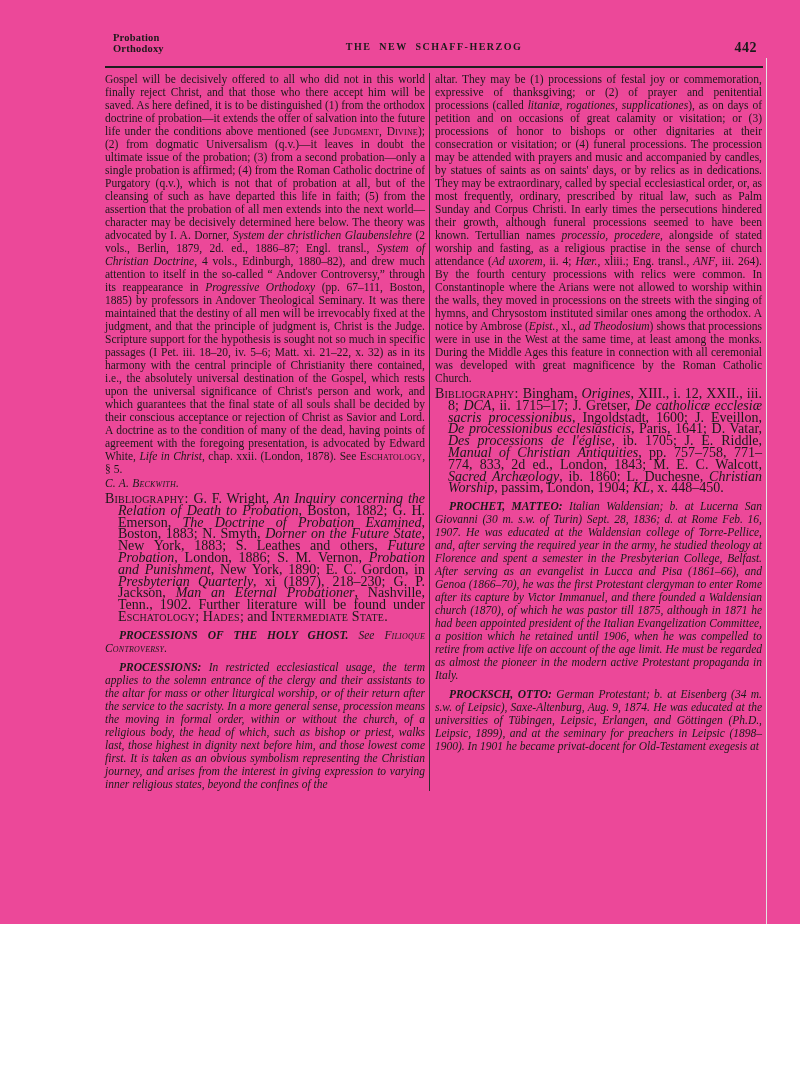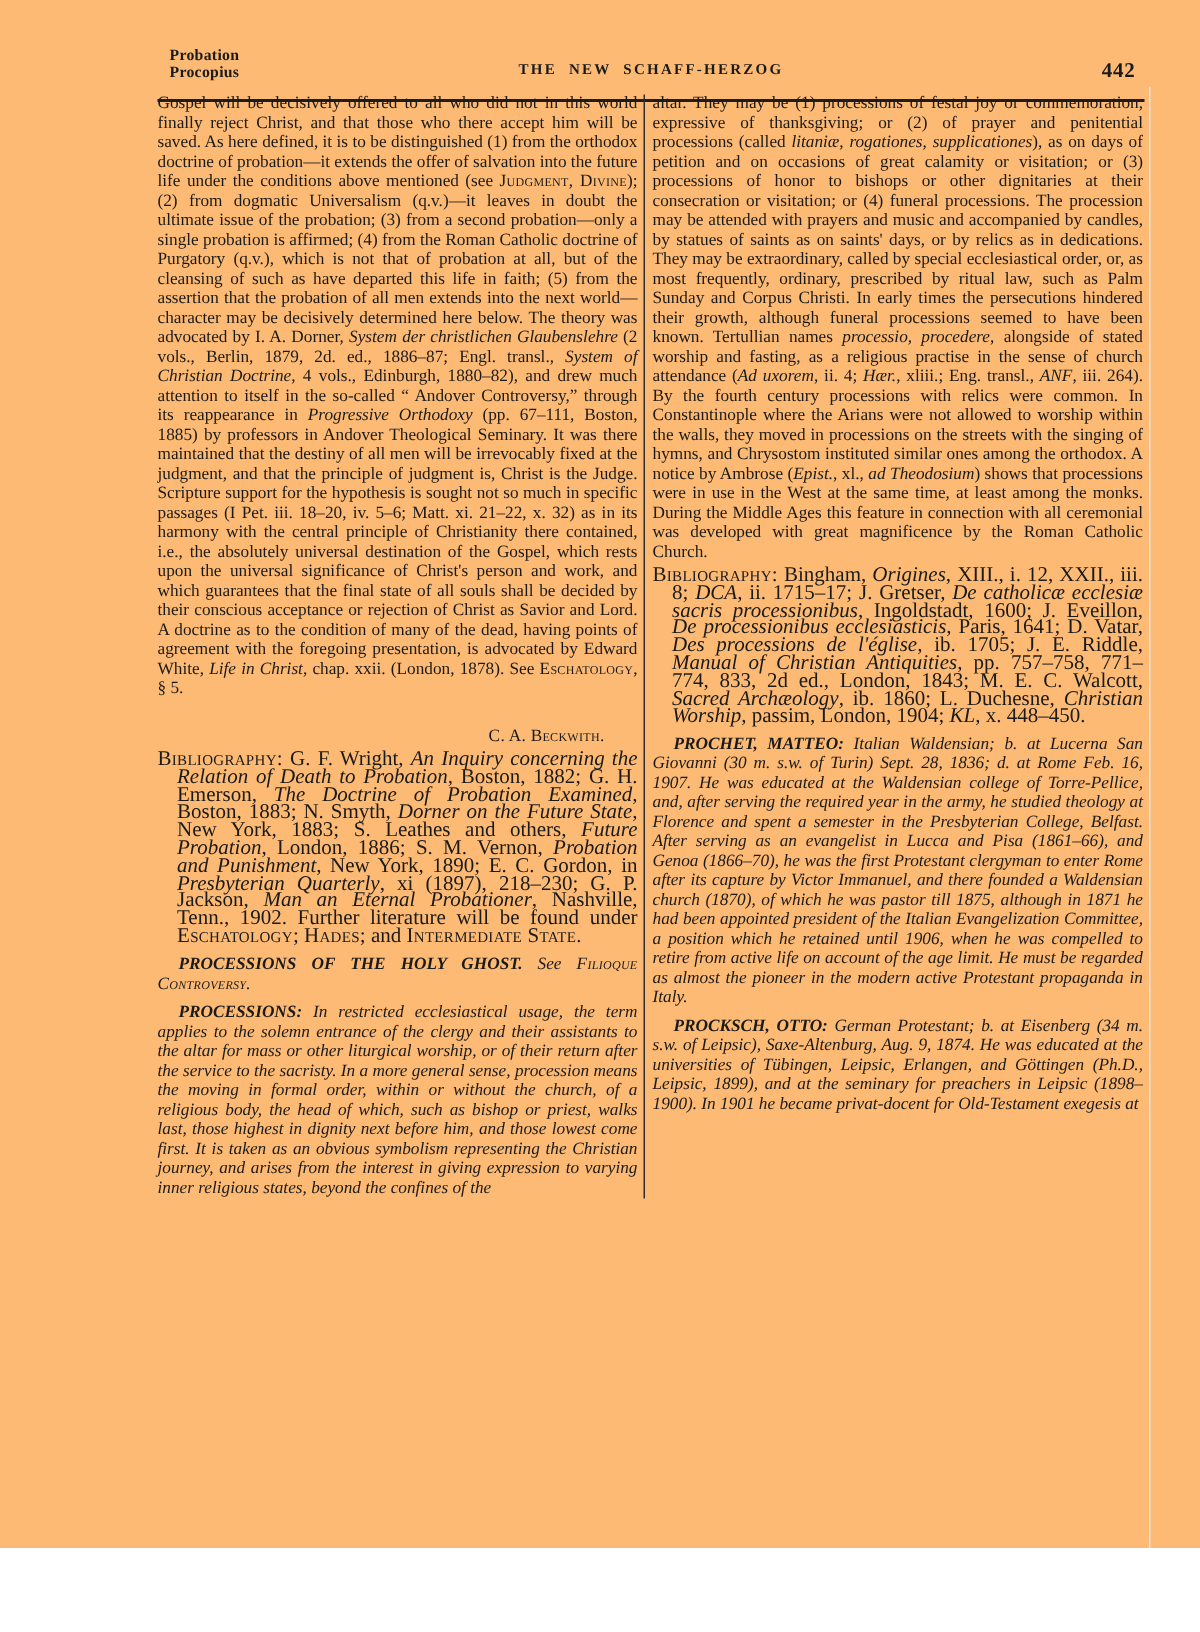--- a/index.html
+++ b/index.html
@@ -1,52 +1,52 @@
 <!DOCTYPE html>
 <html><head>
 <meta charset="utf-8">
 <style>
   html,body{margin:0;padding:0;background:#ffffff;}
-  .page{position:relative;width:800px;height:1032px;background:#fdba74;overflow:hidden;
+  .page{position:relative;width:800px;height:924px;background:#ec4899;overflow:hidden;
         font-family:"Liberation Serif","DejaVu Serif",serif;color:#1a1a1a;
         -webkit-font-smoothing:antialiased;}
   
   .hdr{position:absolute;left:105px;width:658px;top:30px;height:34px;}
   .runhead{position:absolute;left:8px;top:2px;font-weight:700;font-size:10.5px;line-height:11px;letter-spacing:.2px;}
   .jtitle{position:absolute;left:0;right:0;top:11px;text-align:center;font-weight:700;font-size:10px;letter-spacing:1.5px;word-spacing:4px;}
   .pageno{position:absolute;right:6px;top:10px;font-weight:700;font-size:14px;letter-spacing:.5px;}
   .rule{position:absolute;left:105px;width:658px;top:66px;height:2px;background:#1e1e1e;}
   
-  .cols{position:absolute;left:105px;top:63px;width:658px;display:flex;align-items:stretch;}
+  .cols{position:absolute;left:105px;top:73px;width:658px;display:flex;align-items:stretch;}
   .col{font-size:11.5px;line-height:13px;}
   .colL{width:320px;}
   .divider{width:1px;background:#2e2e2e;margin:0 5px 0 4px;}
   .colR{width:327px;}
   .block{text-align:justify;margin:0;}
   .block.indent{text-indent:14px;}
   .block.mt{margin-top:6px;font-style:italic;}
   .bibliography{font-size:14px;line-height:11.8px;padding-left:13px;text-indent:-13px;margin:3px 0 3px;}
-  .signature{text-align:right;margin-top:19px;padding-right:22px;}
+  .signature{text-align:left;margin-top:1px;padding-right:22px;font-style:italic;}
   .seg{}
   .it{font-style:italic;}
   .bd{font-weight:700;}
   .sc{font-variant:small-caps;letter-spacing:.2px;}
   
   .edge-right{position:absolute;left:766px;top:58px;width:1px;height:1012px;background:#e3e3e3;}
   .edge-bottom{position:absolute;left:130px;top:1070px;width:655px;height:1px;background:#ececec;}
 </style>
 </head>
 <body>
 
 <div class="page">
 
   <div class="hdr">
     <div class="runhead">
       <div>Probation</div>
-      <div>Procopius</div>
+      <div>Orthodoxy</div>
     </div>
     <div class="jtitle">THE NEW SCHAFF-HERZOG</div>
     <div class="pageno">442</div>
   </div>
 
   <div class="rule"></div>
 
   <div class="cols">
     <div class="col colL">
         <div class="block paragraph"><span class="seg">Gospel will be decisively offered to all who did not in this world finally reject Christ, and that those who there accept him will be saved.  As here defined, it is to be distinguished (1) from the orthodox doctrine of probation—it extends the offer of salvation into the future life under the conditions above mentioned (see </span><span class="seg sc">Judgment, Divine</span><span class="seg">); (2) from dogmatic Universalism (q.v.)—it leaves in doubt the ultimate issue of the probation;  (3) from a second probation—only a single probation is affirmed; (4) from the Roman Catholic doctrine of Purgatory (q.v.), which is not that of probation at all, but of the cleansing of such as have departed this life in faith;  (5) from the assertion that the probation of all men extends into the next world—character may be decisively determined here below.  The theory was advocated by I. A. Dorner, </span><span class="seg it">System der christlichen Glaubenslehre</span><span class="seg"> (2 vols., Berlin, 1879, 2d. ed., 1886–87;  Engl. transl., </span><span class="seg it">System of Christian Doctrine</span><span class="seg">, 4 vols., Edinburgh, 1880–82), and drew much attention to itself in the so-called “ Andover Controversy,” through its reappearance in </span><span class="seg it">Progressive Orthodoxy</span><span class="seg"> (pp. 67–111, Boston, 1885) by professors in Andover Theological Seminary.  It was there maintained that the destiny of all men will be irrevocably fixed at the judgment, and that the principle of judgment is, Christ is the Judge. Scripture support for the hypothesis is sought not so much in specific passages (I Pet. iii. 18–20, iv. 5–6;  Matt. xi. 21–22, x. 32) as in its harmony with the central principle of Christianity there contained, i.e., the absolutely universal destination of the Gospel, which rests upon the universal significance of Christ's person and work, and which guarantees that the final state of all souls shall be decided by their conscious acceptance or rejection of Christ as Savior and Lord.  A doctrine as to the condition of many of the dead, having points of agreement with the foregoing presentation, is advocated by Edward White, </span><span class="seg it">Life in Christ</span><span class="seg">, chap. xxii. (London, 1878).  See </span><span class="seg sc">Eschatology</span><span class="seg">, § 5.</span></div>

